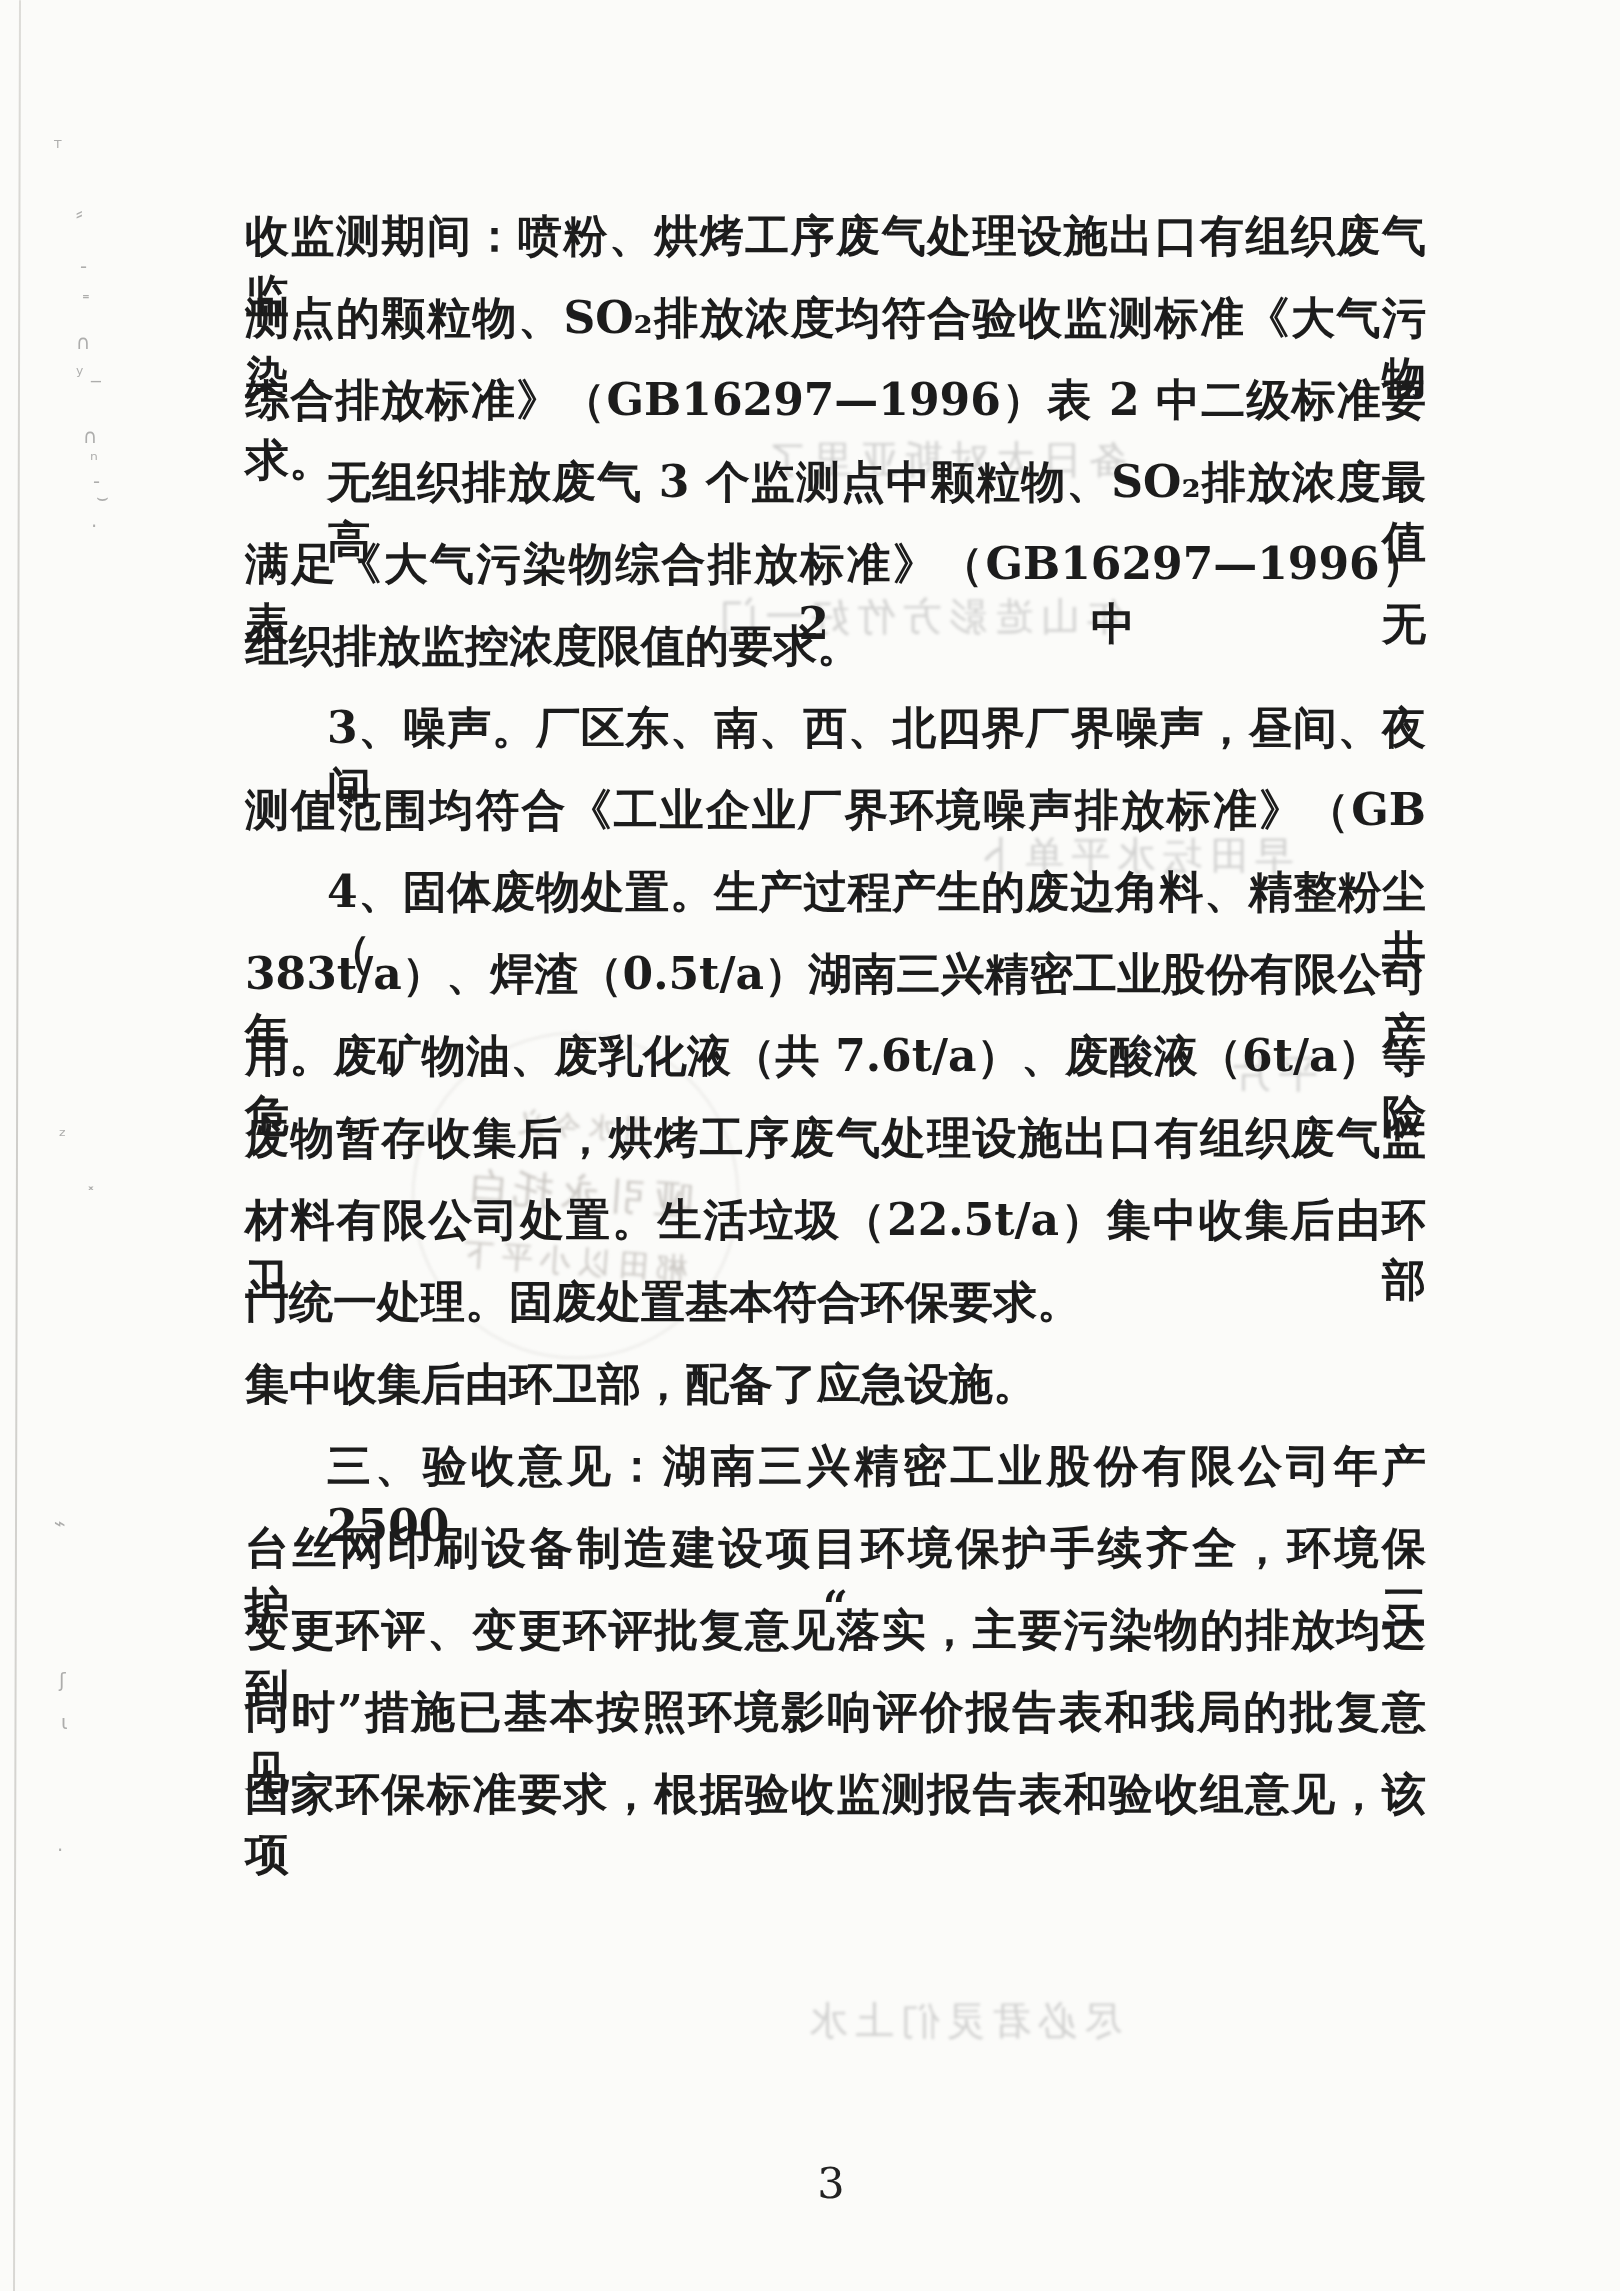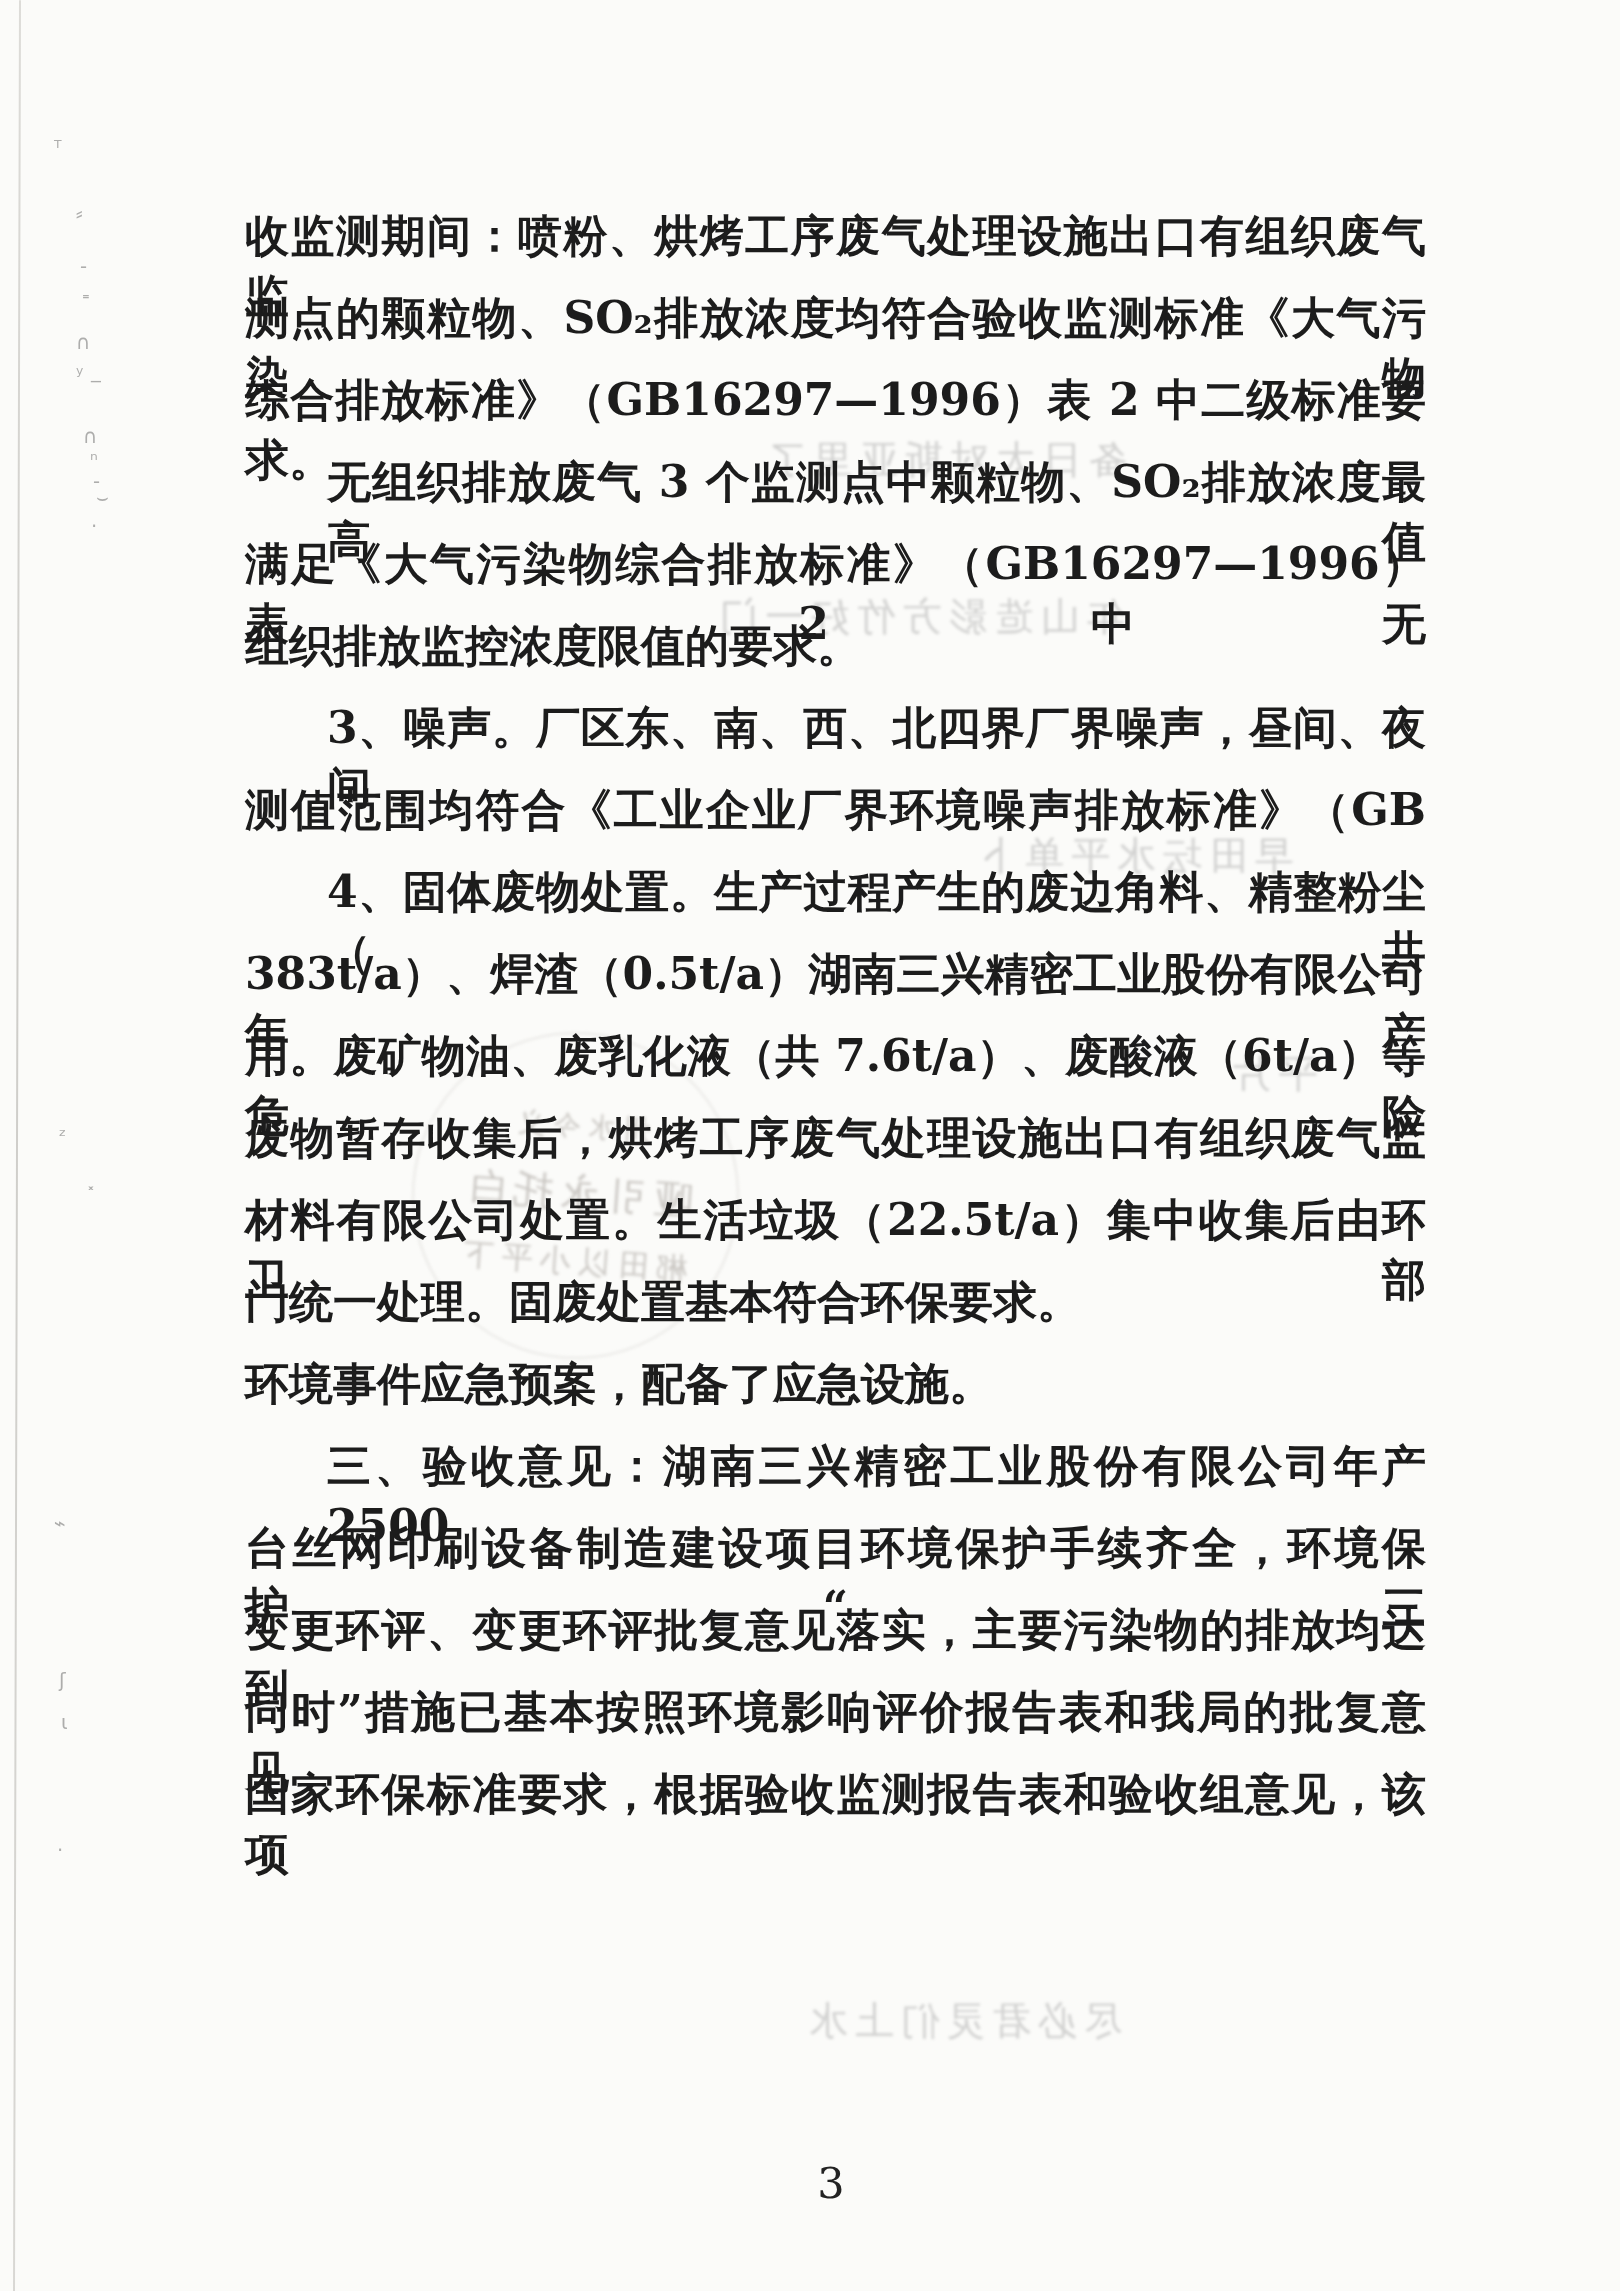--- a/index.html
+++ b/index.html
@@ -96,21 +96,21 @@
       <div class="line">满足《大气污染物综合排放标准》（GB16297—1996）表 2 中无</div>
       <div class="line last">组织排放监控浓度限值的要求。</div>
       <div class="line indent">3、噪声。厂区东、南、西、北四界厂界噪声，昼间、夜间</div>
       <div class="line">测值范围均符合《工业企业厂界环境噪声排放标准》（GB</div>
       <div class="line indent">4、固体废物处置。生产过程产生的废边角料、精整粉尘（共</div>
       <div class="line">383t/a）、焊渣（0.5t/a）湖南三兴精密工业股份有限公司年产</div>
       <div class="line">用。废矿物油、废乳化液（共 7.6t/a）、废酸液（6t/a）等危险</div>
       <div class="line">废物暂存收集后，烘烤工序废气处理设施出口有组织废气监</div>
       <div class="line">材料有限公司处置。生活垃圾（22.5t/a）集中收集后由环卫部</div>
       <div class="line last">门统一处理。固废处置基本符合环保要求。</div>
-      <div class="line last">环境事件应急预案，配备了应急设施。</div>
+      <div class="line last">集中收集后由环卫部，配备了应急设施。</div>
       <div class="line indent">三、验收意见：湖南三兴精密工业股份有限公司年产 2500</div>
       <div class="line">台丝网印刷设备制造建设项目环境保护手续齐全，环境保护“三</div>
       <div class="line">变更环评、变更环评批复意见落实，主要污染物的排放均达到</div>
       <div class="line">同时”措施已基本按照环境影响评价报告表和我局的批复意见、</div>
       <div class="line">国家环保标准要求，根据验收监测报告表和验收组意见，该项</div>
     </main>
 
   <div class="page-number">3</div>
 
 </div>

